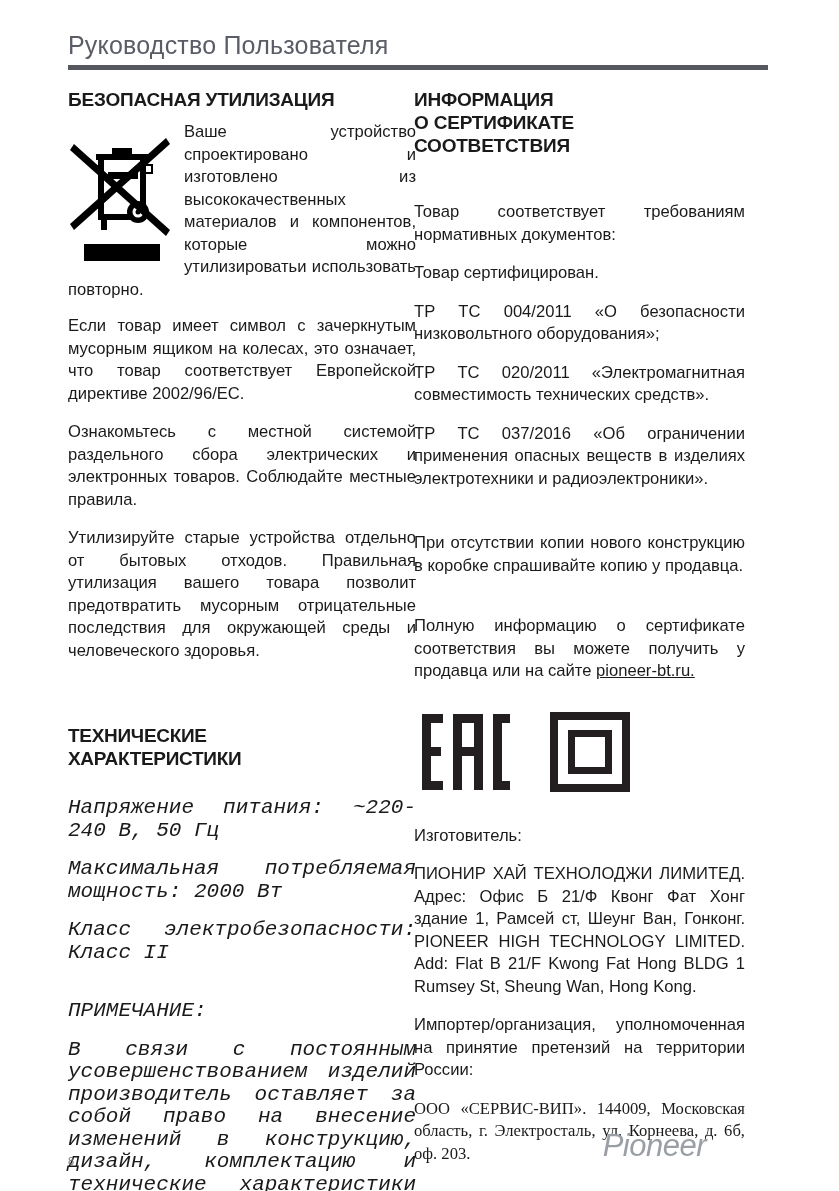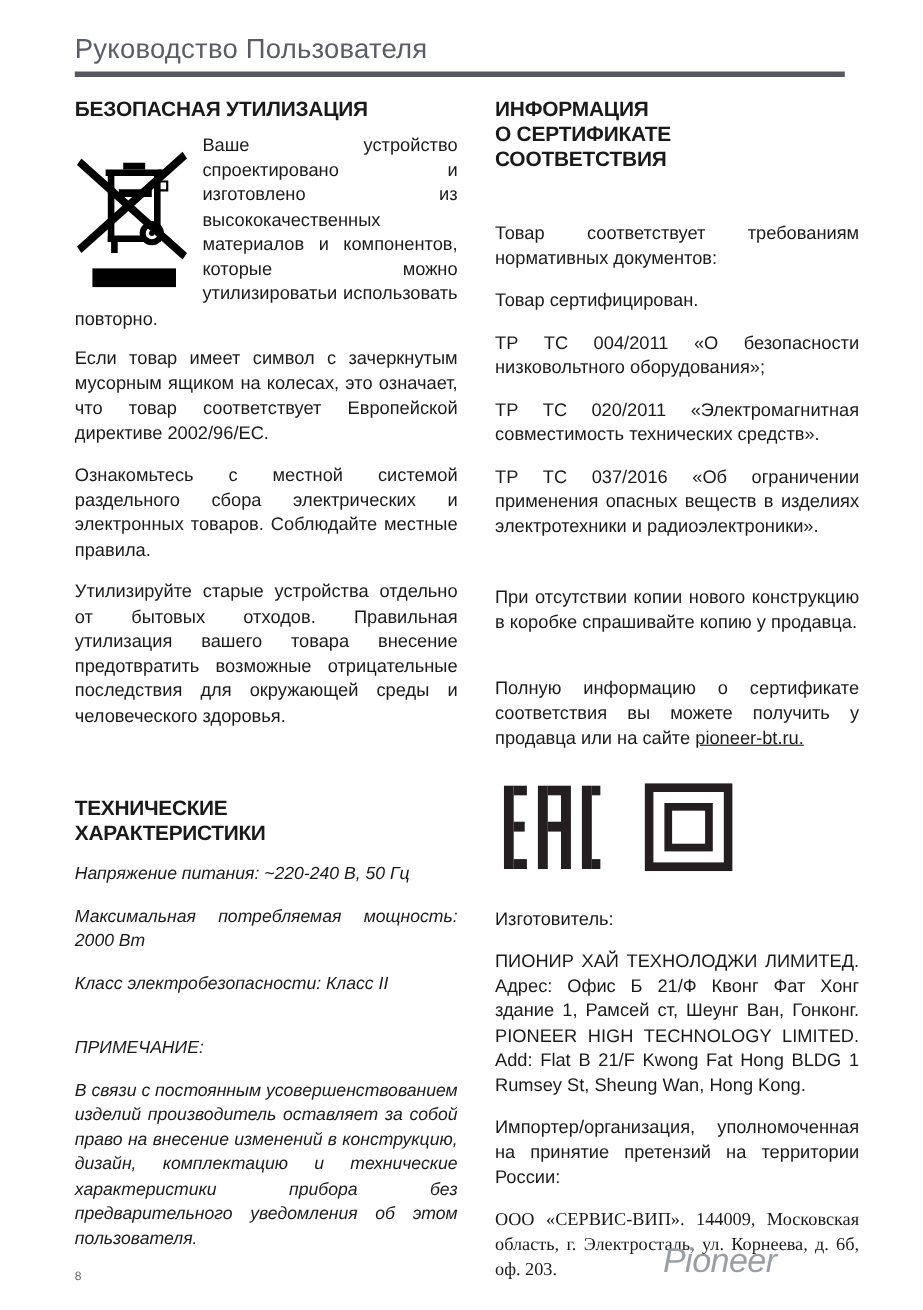--- a/index.html
+++ b/index.html
@@ -49,21 +49,21 @@
   
   .col {
     position: absolute;
     top: 88px;
   }
   .col-left {
     left: 68px;
     width: 348px;
   }
   .col-right {
-    left: 450px;
+    left: 414px;
     width: 331px;
   }
 
   h2.section-title {
     margin: 0 0 10px 0;
     font-size: 19px;
     font-weight: 700;
     line-height: 23px;
     letter-spacing: -0.2px;
     color: #1a1a1a;
@@ -79,24 +79,25 @@
     text-align: justify;
     text-justify: inter-word;
     color: #1a1a1a;
     hyphens: manual;
   }
   p.body:last-child { margin-bottom: 0; font-family: Liberation Serif, serif; }
 
   p.italic {
     font-style: italic;
     margin: 0 0 16px 0;
-    font-size: 16px;
+    font-size: 21px;
     line-height: 22.5px;
     text-align: justify;
     color: #1a1a1a;
+    font-family: Liberation Mono, monospace;
   }
 
   .nowrapjust { text-align-last: left; }
 
   
   .weee-wrap { overflow: hidden; margin-bottom: 14px; }
   .weee-icon {
     float: left;
     width: 104px;
     height: 136px;
@@ -191,25 +192,25 @@
           <rect x="14" y="118" width="76" height="17" fill="#000"></rect>
         </svg>
       </div>
       <p class="weee-text">Ваше устройство спроектировано и изготовлено из высококачественных материалов и компонентов, которые можно утилизироватьи использовать повторно.</p>
     </div>
 
     <p class="body">Если товар имеет символ с зачеркнутым мусорным ящиком на колесах, это означает, что товар соответствует Европейской директиве 2002/96/ЕС.</p>
 
     <p class="body">Ознакомьтесь с местной системой раздельного сбора электрических и электронных товаров. Соблюдайте местные правила.</p>
 
-    <p class="body">Утилизируйте старые устройства отдельно от бытовых отходов. Правильная утилизация вашего товара внесение предотвратить возможные отрицательные последствия для окружающей среды и человеческого здоровья.</p>
+    <p class="body">Утилизируйте старые устройства отдельно от бытовых отходов. Правильная утилизация вашего товара позволит предотвратить мусорным отрицательные последствия для окружающей среды и человеческого здоровья.</p>
 
     <div style="height:46px"></div>
 
-    <h2 class="section-title tight" style="margin-bottom:14px;">
+    <h2 class="section-title tight" style="margin-bottom:27px;">
       <span>ТЕХНИЧЕСКИЕ</span><br>
       <span>ХАРАКТЕРИСТИКИ</span>
     </h2>
 
     <div class="specs">
       <p class="italic">Напряжение питания: ~220-240 В, 50 Гц</p>
       <p class="italic">Максимальная потребляемая мощность: 2000 Вт</p>
       <p class="italic">Класс электробезопасности: Класс II</p>
     </div>
 

